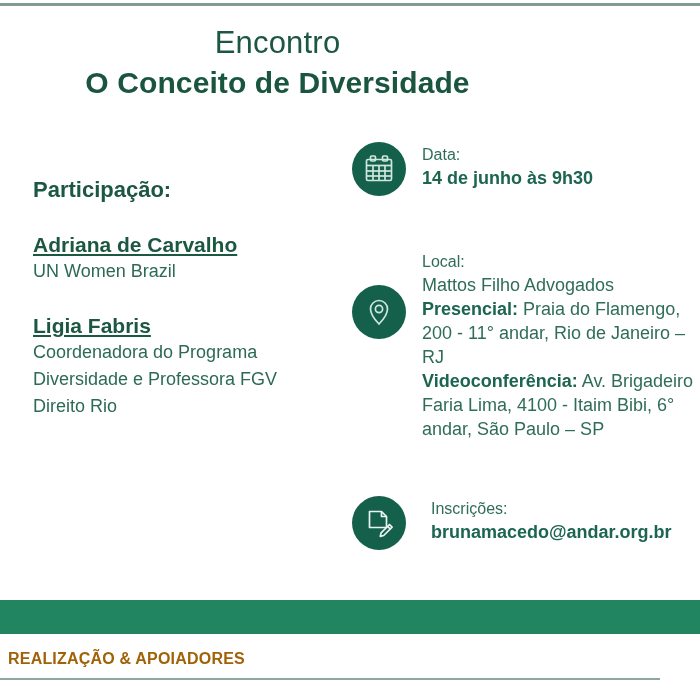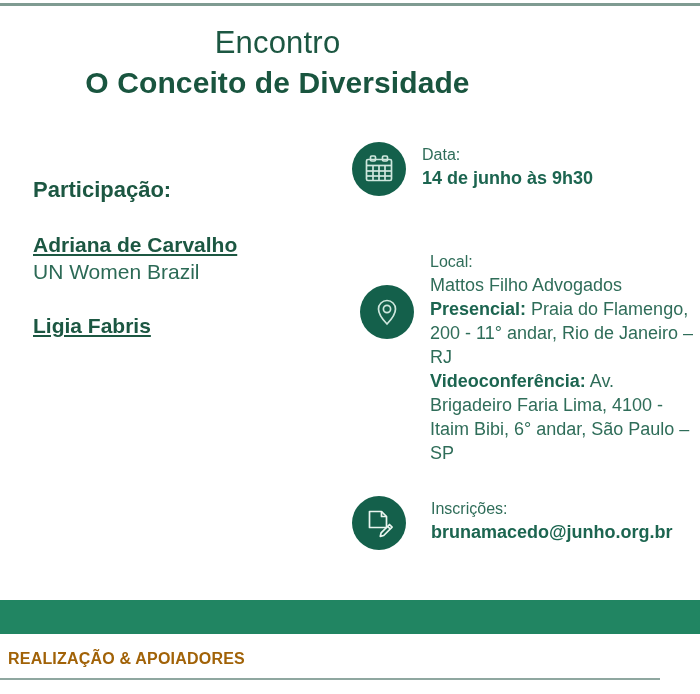--- a/index.html
+++ b/index.html
@@ -31,42 +31,42 @@
   
   .left-col { position:absolute; left:33px; top:148px; width:300px;margin-top:28px; }
   .lbl-participacao {
     font-size:22px; font-weight:700; color:#1c5742; line-height:28px;
   }
   .person { margin-top:28px; }
   .person .name {
     font-size:21px; font-weight:700; color:#1c5742; line-height:26px;text-decoration:underline;
   }
   .person .role {
-    font-size:21px; font-weight:400; color:#2c6a56; line-height:27px;
+    font-size:18px; font-weight:400; color:#2c6a56; line-height:27px;
   }
 
   
   .info-block { position:absolute; display:flex; align-items:flex-start; }
   .icon-circle {
     width:54px; height:54px; border-radius:50%; background:#14604b;
     flex:0 0 54px; display:flex; align-items:center; justify-content:center;
   }
   .icon-circle svg { display:block; }
   .info-text { margin-left:16px; padding-top:1px; }
   .info-label {
     font-size:16px; font-weight:400; color:#2f6d59; line-height:23px;
   }
   .info-value {
     font-size:18px; font-weight:700; color:#1c6550; line-height:24px;
   }
   .info-body { font-size:18px; color:#2f6d59; line-height:24px; font-weight:400; }
   .info-body b { font-weight:700; color:#1c6550; }
 
   #block-date { left:352px; top:142px; }
-  #block-local { left:360px; top:285px; }
+  #block-local { left:352px; top:285px; }
   #block-local .info-text { margin-top:-36px; }
   #block-inscricoes { left:352px; top:496px;gap:9px; }
 
   
   .banner {
     position:absolute; left:0; top:600px; width:700px; height:34px;
     background:#218562;
   }
   .footer-title {
     position:absolute; left:8px; top:650px;
@@ -92,20 +92,21 @@
   <div class="left-col">
     <div class="lbl-participacao">Participação:</div>
 
     <div class="person">
       <div class="name">Adriana de Carvalho</div>
       <div class="role">UN Women Brazil</div>
     </div>
 
     <div class="person">
       <div class="name">Ligia Fabris</div>
+      <div class="role">Coordenadora do Programa Diversidade e Professora FGV Direito Rio</div>
     </div>
   </div>
 
   <div class="info-block" id="block-date">
     <div class="icon-circle">
       <svg width="32" height="32" viewBox="0 0 32 32" fill="none" stroke="#cfe7de" stroke-width="1.7">
         <rect x="3.5" y="6.5" width="25" height="21" rx="1.5"></rect>
         <rect x="7.5" y="3" width="5" height="5" rx="1.2"></rect>
         <rect x="19.5" y="3" width="5" height="5" rx="1.2"></rect>
         <line x1="3.5" y1="12.5" x2="28.5" y2="12.5"></line>
@@ -141,21 +142,21 @@
     <div class="icon-circle">
       <svg width="32" height="32" viewBox="0 0 32 32" fill="none" stroke="#eaf5f0" stroke-width="1.7" stroke-linejoin="round">
         <path d="M6.5 4.5h12l5 5v11h-17z"></path>
         <path d="M18.5 4.5v5h5"></path>
         <path d="M26.5 17.5l2.6 2.6-8.4 8.4-3.4.8.8-3.4z"></path>
         <line x1="24.6" y1="19.4" x2="27.2" y2="22"></line>
       </svg>
     </div>
     <div class="info-text">
       <div class="info-label">Inscrições:</div>
-      <div class="info-value">brunamacedo@junho.org.br</div>
+      <div class="info-value">brunamacedo@andar.org.br</div>
     </div>
   </div>
 
   <div class="banner"></div>
   <div class="footer-title">REALIZAÇÃO &amp; APOIADORES</div>
   <div class="footer-rule"></div>
 
 </div>
 
 </body></html>

